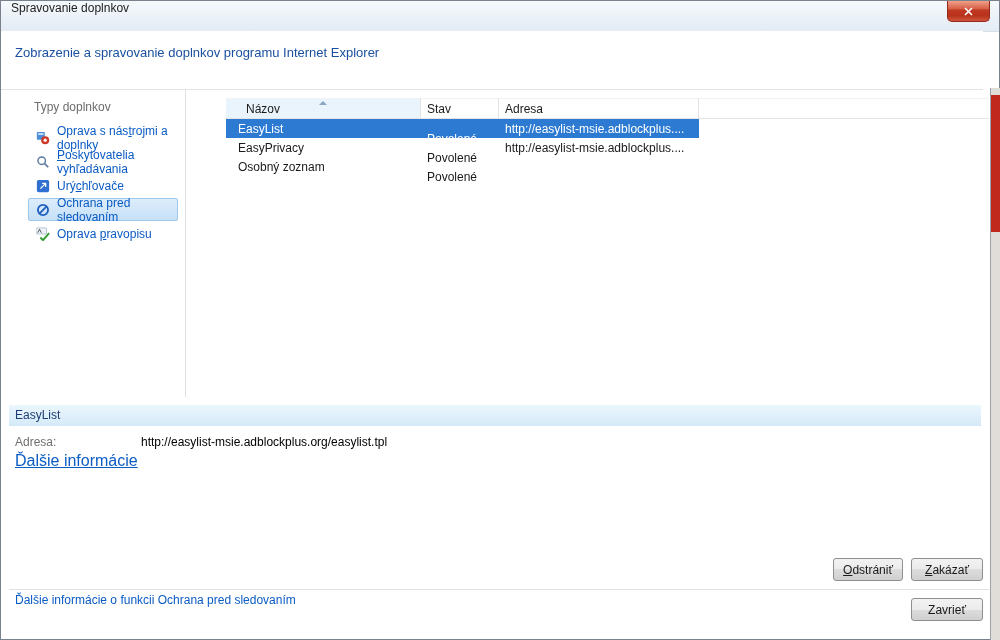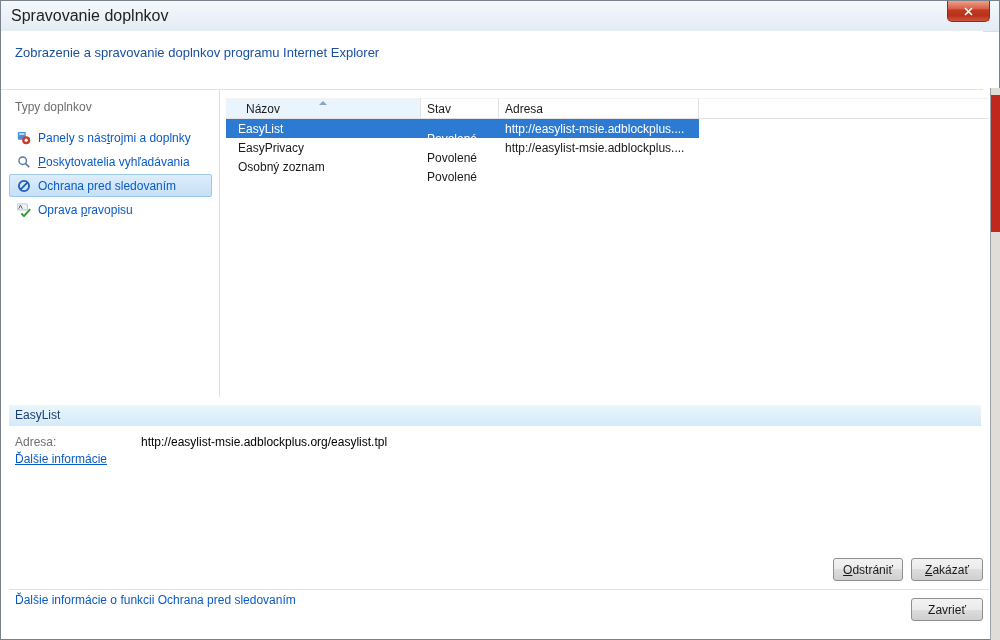--- a/index.html
+++ b/index.html
@@ -4,33 +4,33 @@
 <style>
   html,body{margin:0;padding:0;background:#fff;}
   .screen{position:relative;width:1000px;height:640px;overflow:hidden;
           font-family:"Liberation Sans","DejaVu Sans",sans-serif;color:#1a1a1a;
           -webkit-font-smoothing:antialiased;}
   .dialog{position:absolute;inset:0;border:1px solid #77828d;box-sizing:border-box;background:#fff;}
 
   
   .titlebar{position:absolute;left:0;right:0;top:0;height:30px;
             background:linear-gradient(#f5f9fc,#e3ebf4);border-bottom:1px solid #d6dee8;}
-  .title{position:absolute;left:10px;top:6px;font-size:16px;color:#222;}
+  .title{position:absolute;left:10px;top:0;font-size:12px;color:#222;}
   .close-btn{position:absolute;top:0;right:9px;width:43px;height:21px;box-sizing:border-box;
              border:1px solid #93291a;border-top:none;border-radius:0 0 5px 5px;
              background:linear-gradient(#f0a088 0%,#d8614a 38%,#c03a23 45%,#b8311a 72%,#d0543c 100%);
              display:flex;align-items:center;justify-content:center;cursor:pointer;}
 
   
   .desc{position:absolute;top:30px;left:0;right:16px;height:58px;background:#fff;border-bottom:1px solid #e3e3e3;}
   .desc span{position:absolute;left:14px;top:14px;font-size:13px;color:#1b50a0;}
 
   
-  .sidebar{position:absolute;left:0;top:89px;width:219px;height:307px;background:#fff;
-           border-right:1px solid #e0e0e0;box-sizing:border-box;}
+  .sidebar{position:absolute;left:0;top:89px;width:185px;height:307px;background:#fff;
+           border-right:1px solid #e0e0e0;box-sizing:border-box;padding-left:19px;}
   .sb-heading{margin:10px 0 12px 14px;font-size:12px;color:#6d6d6d;}
   .sb-item{height:23px;display:flex;align-items:center;gap:7px;margin:1px 7px 1px 8px;
            padding-left:6px;font-size:12px;color:var(--link,#0b5bc4);cursor:pointer;
            border:1px solid transparent;border-radius:2px;box-sizing:border-box;}
   .sb-item.selected{background:linear-gradient(#ddedfb,#c6e0f7);border:1px solid #9ec7ec;}
   .sb-icon{width:15px;height:15px;flex:none;display:flex;align-items:center;justify-content:center;}
   .u{text-decoration:underline;}
 
   
   .listpane{position:absolute;left:220px;top:89px;right:10px;height:307px;background:#fff;}
@@ -51,21 +51,21 @@
   .row .c3{width:200px;padding-left:6px;box-sizing:border-box;white-space:nowrap;overflow:hidden;}
   .row.selected{background:var(--selection,#2d7ad2);color:#fff;}
 
   
   .detail{position:absolute;left:0;top:396px;right:10px;height:86px;}
   .detail-band{position:absolute;left:8px;right:8px;top:8px;height:21px;
                background:linear-gradient(#ebf6fd,#d4eaf8);color:#1d3e73;
                font-size:12px;line-height:21px;padding-left:6px;box-sizing:border-box;}
   .detail-addr{position:absolute;left:14px;top:38px;font-size:12px;color:#000;white-space:nowrap;}
   .detail-addr .lbl{display:inline-block;width:126px;color:#707070;}
-  .detail-link{position:absolute;left:14px;top:55px;font-size:12px;color:var(--link,#0b5bc4);
+  .detail-link{position:absolute;left:14px;top:55px;font-size:16px;color:var(--link,#0b5bc4);
                text-decoration:underline;cursor:pointer;}
 
   
   .btn{position:absolute;height:23px;font-size:12px;font-family:inherit;color:#1a1a1a;
        background:linear-gradient(#f2f2f2,#ebebeb 50%,#dddddd 50%,#cfcfcf);
        border:1px solid #8e8f8f;border-radius:3px;display:flex;align-items:center;
        justify-content:center;cursor:pointer;box-sizing:border-box;}
   .btn-remove{left:832px;top:557px;width:70px;}
   .btn-disable{left:910px;top:557px;width:72px;}
   .btn-close-dialog{left:910px;top:597px;width:72px;}
@@ -104,33 +104,42 @@
 
       <div class="sb-item">
         <span class="sb-icon">
           <svg width="14" height="14" viewBox="0 0 16 16">
               <rect x="1" y="1" width="9" height="9" rx="1" fill="#4a90d9"></rect>
               <rect x="2.5" y="2.5" width="6" height="2" fill="#cfe4f7"></rect>
               <circle cx="10.5" cy="10.5" r="4.6" fill="#cf3b2a"></circle>
               <circle cx="10.5" cy="10.5" r="1.8" fill="#fff"></circle>
             </svg>
         </span>
-        <span><span>Panely s nás</span><span class="u">t</span><span>rojmi a doplnky</span></span>
+        <span><span>Oprava s nás</span><span class="u">t</span><span>rojmi a doplnky</span></span>
       </div>
 
       <div class="sb-item">
         <span class="sb-icon">
           <svg width="14" height="14" viewBox="0 0 16 16">
               <circle cx="6.5" cy="6.5" r="4.3" fill="none" stroke="#5b7aa0" stroke-width="1.6"></circle>
               <line x1="9.8" y1="9.8" x2="14" y2="14" stroke="#5b7aa0" stroke-width="2"></line>
             </svg>
         </span>
         <span><span></span><span class="u">P</span><span>oskytovatelia vyhľadávania</span></span>
       </div>
 
+      <div class="sb-item">
+        <span class="sb-icon">
+          <svg width="14" height="14" viewBox="0 0 16 16">
+              <rect x="1" y="1" width="14" height="14" rx="2" fill="#2f6fd0"></rect>
+              <path d="M5 11 L11 5 M7 5 h4 v4" stroke="#fff" stroke-width="1.5" fill="none"></path>
+            </svg>
+        </span>
+        <span><span>Urý</span><span class="u">c</span><span>hľovače</span></span>
+      </div>
 
       <div class="sb-item selected">
         <span class="sb-icon">
           <svg width="14" height="14" viewBox="0 0 16 16">
               <circle cx="8" cy="8" r="5.8" fill="none" stroke="#1f5fbf" stroke-width="2.1"></circle>
               <line x1="3.9" y1="12.1" x2="12.1" y2="3.9" stroke="#1f5fbf" stroke-width="2.1"></line>
             </svg>
         </span>
         <span><span>Ochrana pred sledovaním</span><span class="u"></span><span></span></span>
       </div>

